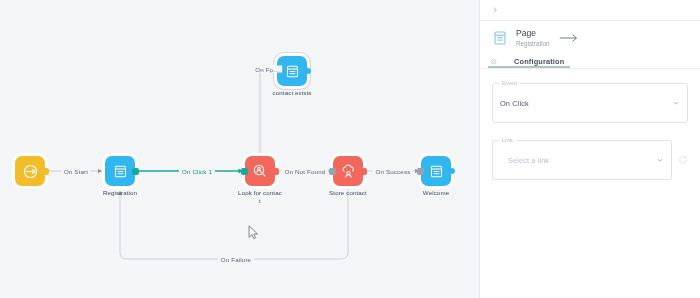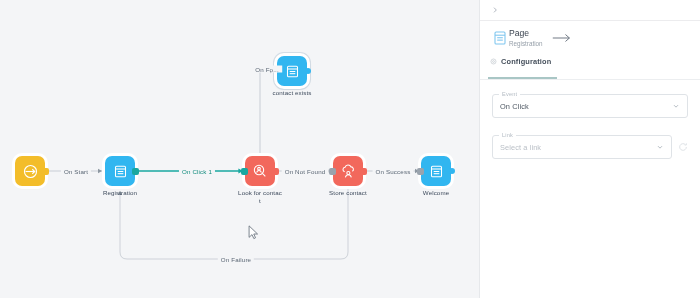--- a/index.html
+++ b/index.html
@@ -131,20 +131,21 @@
     cursor: pointer;
   }
   .panel-header {
     display: flex;
     align-items: center;
     padding: 7px 10px 6px 10px;
     flex: none;
   }
   .hdr-item {
     display: flex;
+    gap: 7px;
     min-width: 0;
   }
   .hdr-icon { flex: none; width: 19px; height: 19px; display:flex; align-items:center; justify-content:center;}
   .hdr-text { min-width: 0; }
   .hdr-title {
     font-size: 8.6px;
     color: #3b4450;
     line-height: 11px;
     white-space: nowrap;
   }
@@ -168,22 +169,22 @@
   .tabs {
     display: flex;
     align-items: flex-end;
     border-bottom: 1px solid #eceef0;
     padding-left: 8px;
     flex: none;
   }
   .tab {
     display: flex;
     align-items: center;
-    gap: 4px;
-    padding: 3px 6px 11px 2px;
+    gap: 17px;
+    padding: 3px 6px 0 2px;
     border-bottom: 2px solid transparent;
     cursor: pointer;
   }
   .tab.active { border-bottom-color: #a9c6c5; }
   .tab-label {
     font-size: 7.4px;
     color: #46505c;
     font-weight: bold;
     letter-spacing: 0.15px;
   }
@@ -196,21 +197,21 @@
   }
   .field-row {
     display: flex;
     align-items: center;
     gap: 5px;
     margin-bottom: 17px;
   }
   .field {
     position: relative;
     flex: 1;
-    height: 24px;
+    height: 40px;
     border: 1px solid #dfe3e7;
     border-radius: 3px;
     box-sizing: border-box;
     display: flex;
     align-items: center;
     padding: 0 7px;
     background: #fff;
     cursor: pointer;
   }
   .field-legend {
@@ -221,21 +222,21 @@
     padding: 0 3px;
     font-size: 5.6px;
     color: #b4bcc4;
     letter-spacing: 0.2px;
   }
   .field-value {
     font-size: 7.4px;
     color: #4d5762;
     letter-spacing: 0.1px;
   }
-  .field-value.placeholder { color: #b9bfc6; }
+  .field-value.placeholder { color: #b9bfc6; margin-left: 8px; }
   .field-caret {
     position: absolute;
     right: 7px;
     top: 50%;
     transform: translateY(-50%);
     color: #9aa3ad;
     display: flex;
   }
   .refresh-btn {
     width: 11px; height: 11px;

